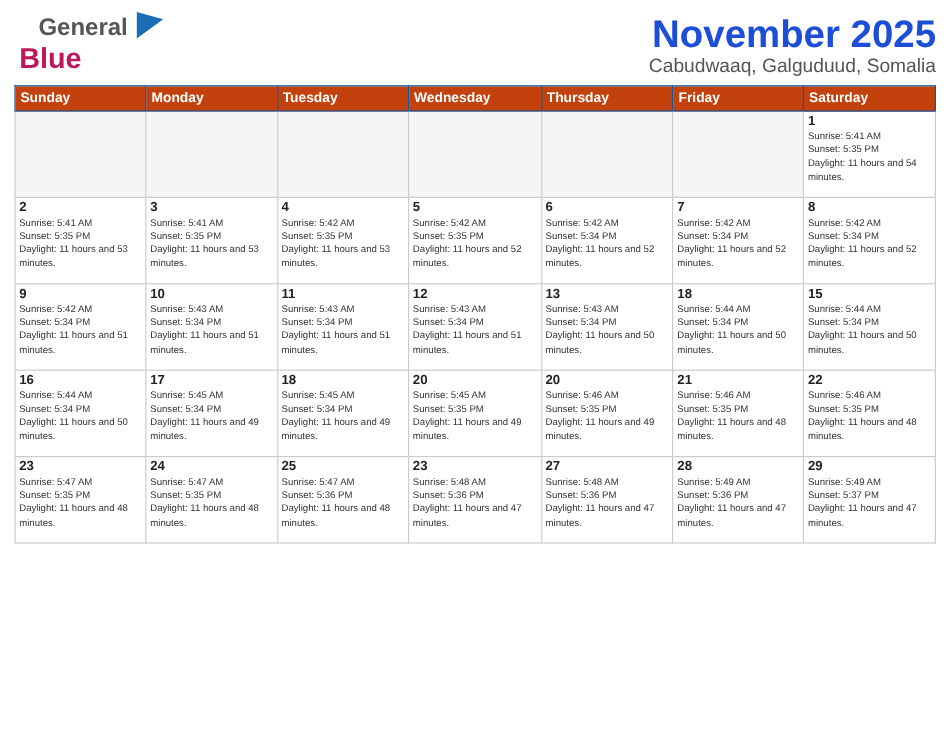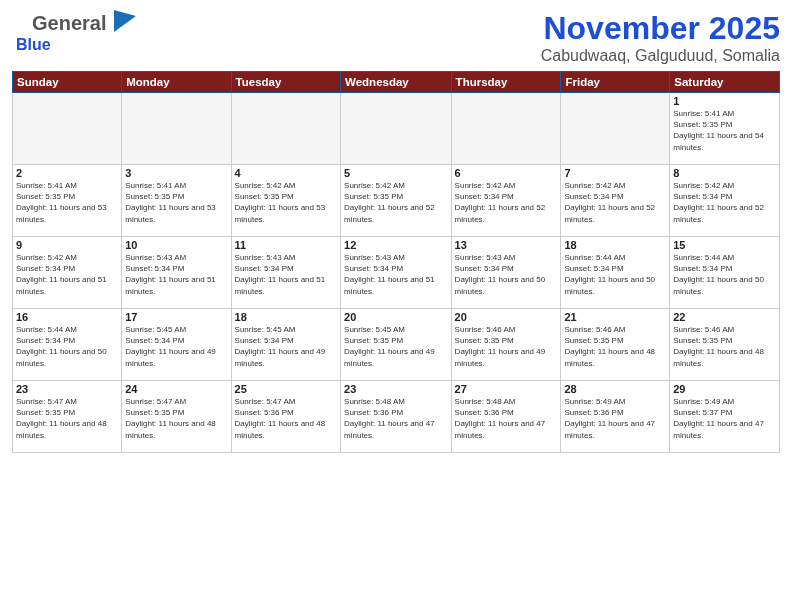--- a/index.html
+++ b/index.html
@@ -44,21 +44,21 @@
       font-size: 16px;
       font-weight: normal;
       color: #555;
     }
     .calendar {
       width: 100%;
       border-collapse: collapse;
       border: 1px solid #ccc;
     }
     .calendar th {
-      background: #7f1d1d;
+      background: #c2410c;
       color: #fff;
       font-size: 11.5px;
       font-weight: bold;
       padding: 4px 4px;
       text-align: left;
       border: 1px solid #1557a0;
     }
     .calendar td {
       vertical-align: top;
       border: 1px solid #ccc;
@@ -95,21 +95,21 @@
     <div class="logo">
       <div class="logo-inner">
         <span style="font-size:20px;font-weight:bold;color:#555;">General</span>
 
         <svg width="32" height="28" viewBox="0 0 32 28" style="margin-left:2px;margin-top:-2px;">
           <polygon points="4,4 28,4 28,22 4,22" fill="none"></polygon>
           <polygon points="6,2 28,8 6,24" fill="#1a6eb5"></polygon>
         </svg>
       </div>
       <div style="margin-left:4px;">
-        <span style="font-size:16px;font-weight:bold;color:#1d4ed8;">Blue</span>
+        <span style="font-size:24px;font-weight:bold;color:#be185d;">Blue</span>
       </div>
     </div>
     <div class="title-block">
       <h1>November 2025</h1>
       <h2>Cabudwaaq, Galguduud, Somalia</h2>
     </div>
   </div>
 
   <table class="calendar">
     <thead>

